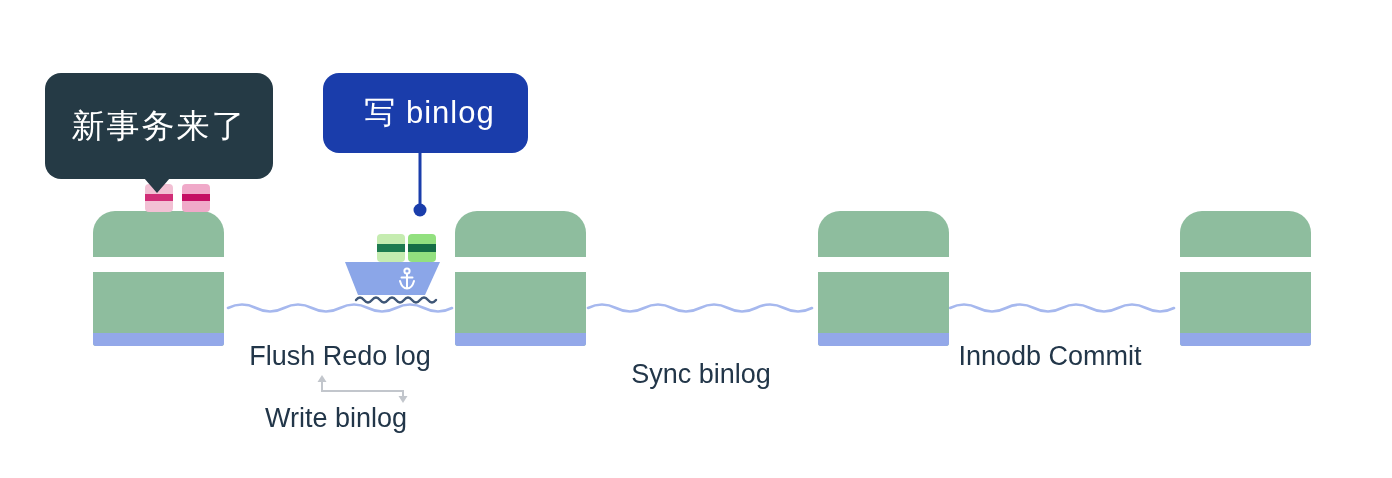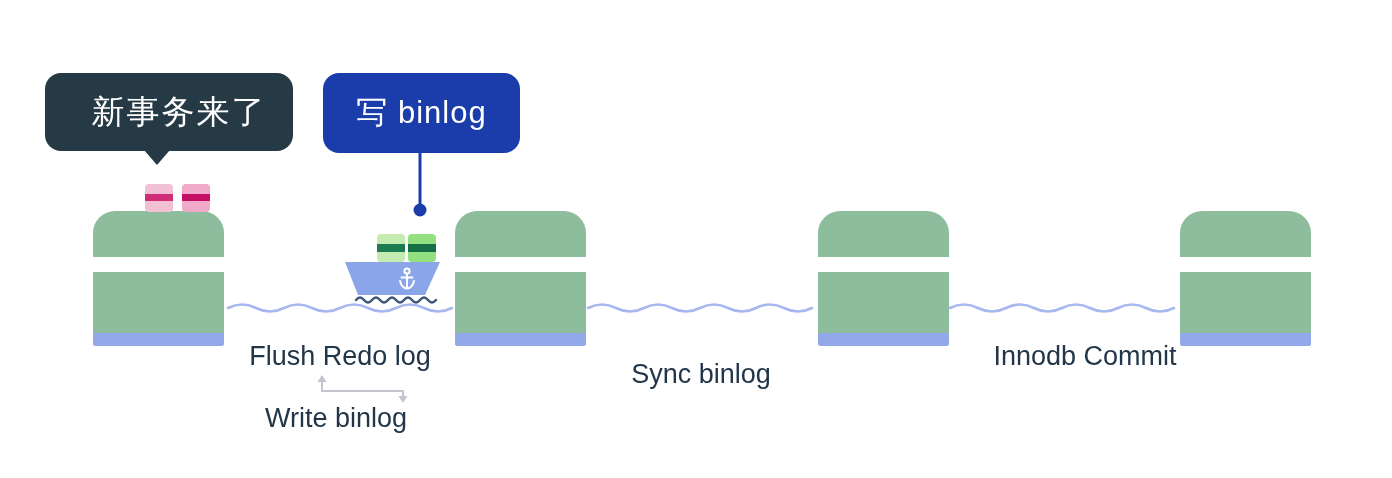--- a/index.html
+++ b/index.html
@@ -33,34 +33,34 @@
   .cargo-pink-1 .stripe{background:var(--pink-stripe-light);}
   .cargo-pink-2{background:var(--pink-box-deep);}
   .cargo-pink-2 .stripe{background:var(--pink-stripe-deep);}
   .cargo-green-1{background:var(--green-box-light);}
   .cargo-green-1 .stripe{background:var(--green-stripe-light);height:8px;}
   .cargo-green-2{background:var(--green-box-deep);}
   .cargo-green-2 .stripe{background:var(--green-stripe-deep);height:8px;}
 
   .bubble{position:absolute;border-radius:16px;display:flex;
     align-items:center;justify-content:center;color:#fff;font-weight:500;}
-  .bubble-dark{left:45px;top:73px;width:228px;height:78px;
-    background:var(--bubble-dark);font-size:33px;letter-spacing:2px;padding-left:20px;}
+  .bubble-dark{left:45px;top:73px;width:228px;height:106px;
+    background:var(--bubble-dark);font-size:33px;letter-spacing:2px;}
   .bubble-blue{left:323px;top:73px;width:197px;height:80px;
-    background:var(--bubble-blue);font-size:31px;letter-spacing:1px;}
+    background:var(--bubble-blue);font-size:31px;letter-spacing:1px;padding-left:8px;}
   .bubble-tail{position:absolute;left:99px;bottom:-14px;width:0;height:0;
     border-left:13px solid transparent;border-right:13px solid transparent;
     border-top:15px solid var(--bubble-dark);}
 
   .stage-label{position:absolute;width:220px;text-align:center;
     color:var(--label-text);font-size:27px;font-weight:500;}
   .label-flush{left:230px;top:341px;}
   .label-write{left:226px;top:403px;}
   .label-sync{left:591px;top:343px;margin-top:16px;}
-  .label-innodb{left:975px;top:341px;}
+  .label-innodb{left:940px;top:341px;}
 </style>
 </head>
 <body>
 
 <div class="canvas">
 
   <svg class="scene" width="1392" height="478" viewBox="0 0 1392 478">
 
     <path class="water" d="M228,308 q14,-7 28,0 t28,0 t28,0 t28,0 t28,0 t28,0 t28,0 t28,0"></path>
     <path class="water" d="M588,308 q14,-7 28,0 t28,0 t28,0 t28,0 t28,0 t28,0 t28,0 t28,0"></path>

